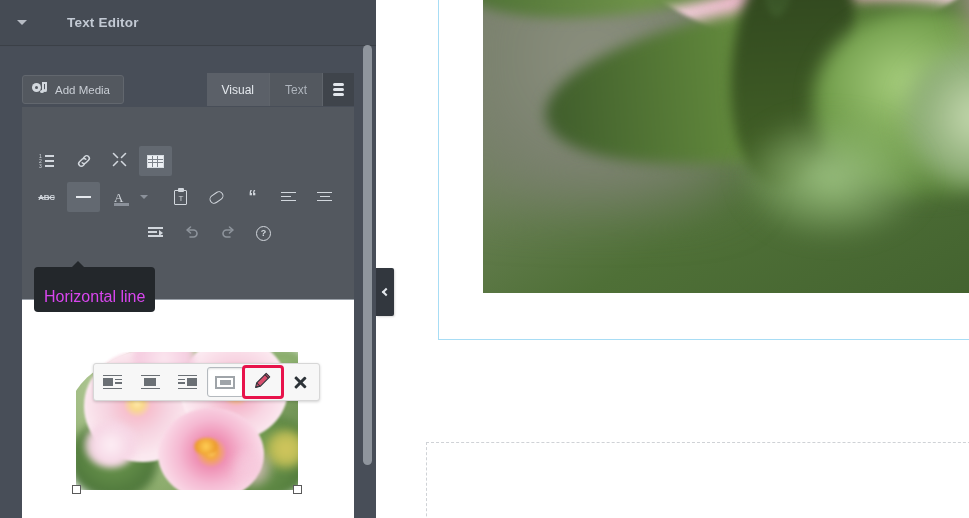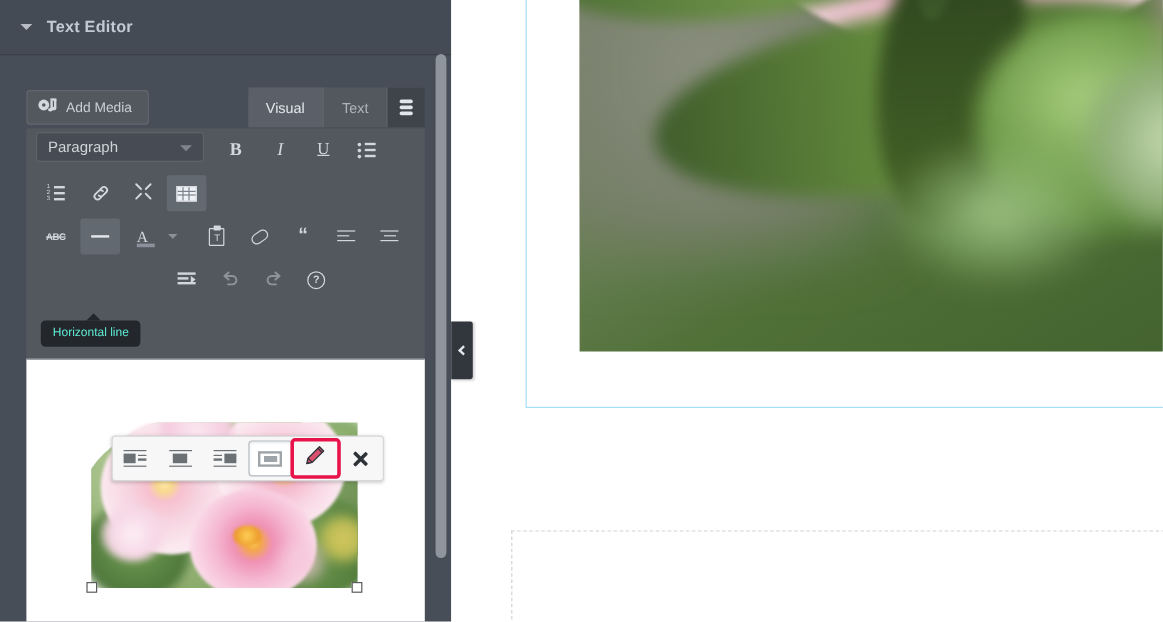--- a/index.html
+++ b/index.html
@@ -32,20 +32,21 @@
     width: 0; height: 0;
     border-left: 5px solid transparent;
     border-right: 5px solid transparent;
     border-top: 5px solid #b7bcc4;
   }
   #panel-header .title {
     color: #c3cad4;
     font-size: 13.5px;
     font-weight: bold;
     letter-spacing: .2px;
+    margin-left: 28px;
   }
 
   
   #widget-body {
     position: absolute; left: 0; top: 47px;
     width: 376px; height: 471px;
     background: #484e58;
   }
 
   
@@ -254,22 +255,22 @@
     width: 15px; height: 15px; border-radius: 50%;
     border: 1.6px solid #d2d7dd;
     display: flex; align-items: center; justify-content: center;
     font-size: 9px; font-weight: bold; color: #d2d7dd;
   }
 
   
   #tooltip {
     position: absolute; left: 34px; top: 220px;
     background: #23272b; border-radius: 4px;
-    padding: 5px 10px 6px;
-    color: #5eead4; font-size: 10px;
+    padding: 21px 10px 6px;
+    color: #d946ef; font-size: 16px;
     z-index: 40; white-space: nowrap;
   }
   #tooltip .arrow {
     position: absolute; left: 38px; top: -6px;
     width: 0; height: 0;
     border-left: 6px solid transparent;
     border-right: 6px solid transparent;
     border-bottom: 6px solid #23272b;
   }
 
@@ -438,39 +439,20 @@
             <span class="note2"></span>
             <span class="nb1"></span>
             <span class="nb2"></span>
           </span>
           <span class="label">Add Media</span>
         </div>
       </div>
 
       <div id="toolbar">
 
-        <div class="tb-row" id="tb-row1">
-          <div id="para-select">
-            <span class="val">Paragraph</span>
-            <span class="chev"></span>
-          </div>
-          <div class="tb-btn tb-b" style="position:absolute;left:158px;top:3px;">B</div>
-          <div class="tb-btn tb-i" style="position:absolute;left:195px;top:3px;">I</div>
-          <div class="tb-btn tb-u" style="position:absolute;left:231px;top:3px;">U</div>
-          <div class="tb-btn" style="position:absolute;left:267px;top:3px;">
-            <span class="list-glyph">
-              <span class="bullet lg-r1"></span>
-                <span class="line lg-r1"></span>
-              <span class="bullet lg-r2"></span>
-                <span class="line lg-r2"></span>
-              <span class="bullet lg-r3"></span>
-                <span class="line lg-r3"></span>
-            </span>
-          </div>
-        </div>
 
         <div class="tb-row" id="tb-row2">
           <div class="tb-btn" style="position:absolute;left:8px;top:3px;">
             <span class="list-glyph">
               <span class="num lg-r1">1</span>
                 <span class="line lg-r1"></span>
               <span class="num lg-r2">2</span>
                 <span class="line lg-r2"></span>
               <span class="num lg-r3">3</span>
                 <span class="line lg-r3"></span>

